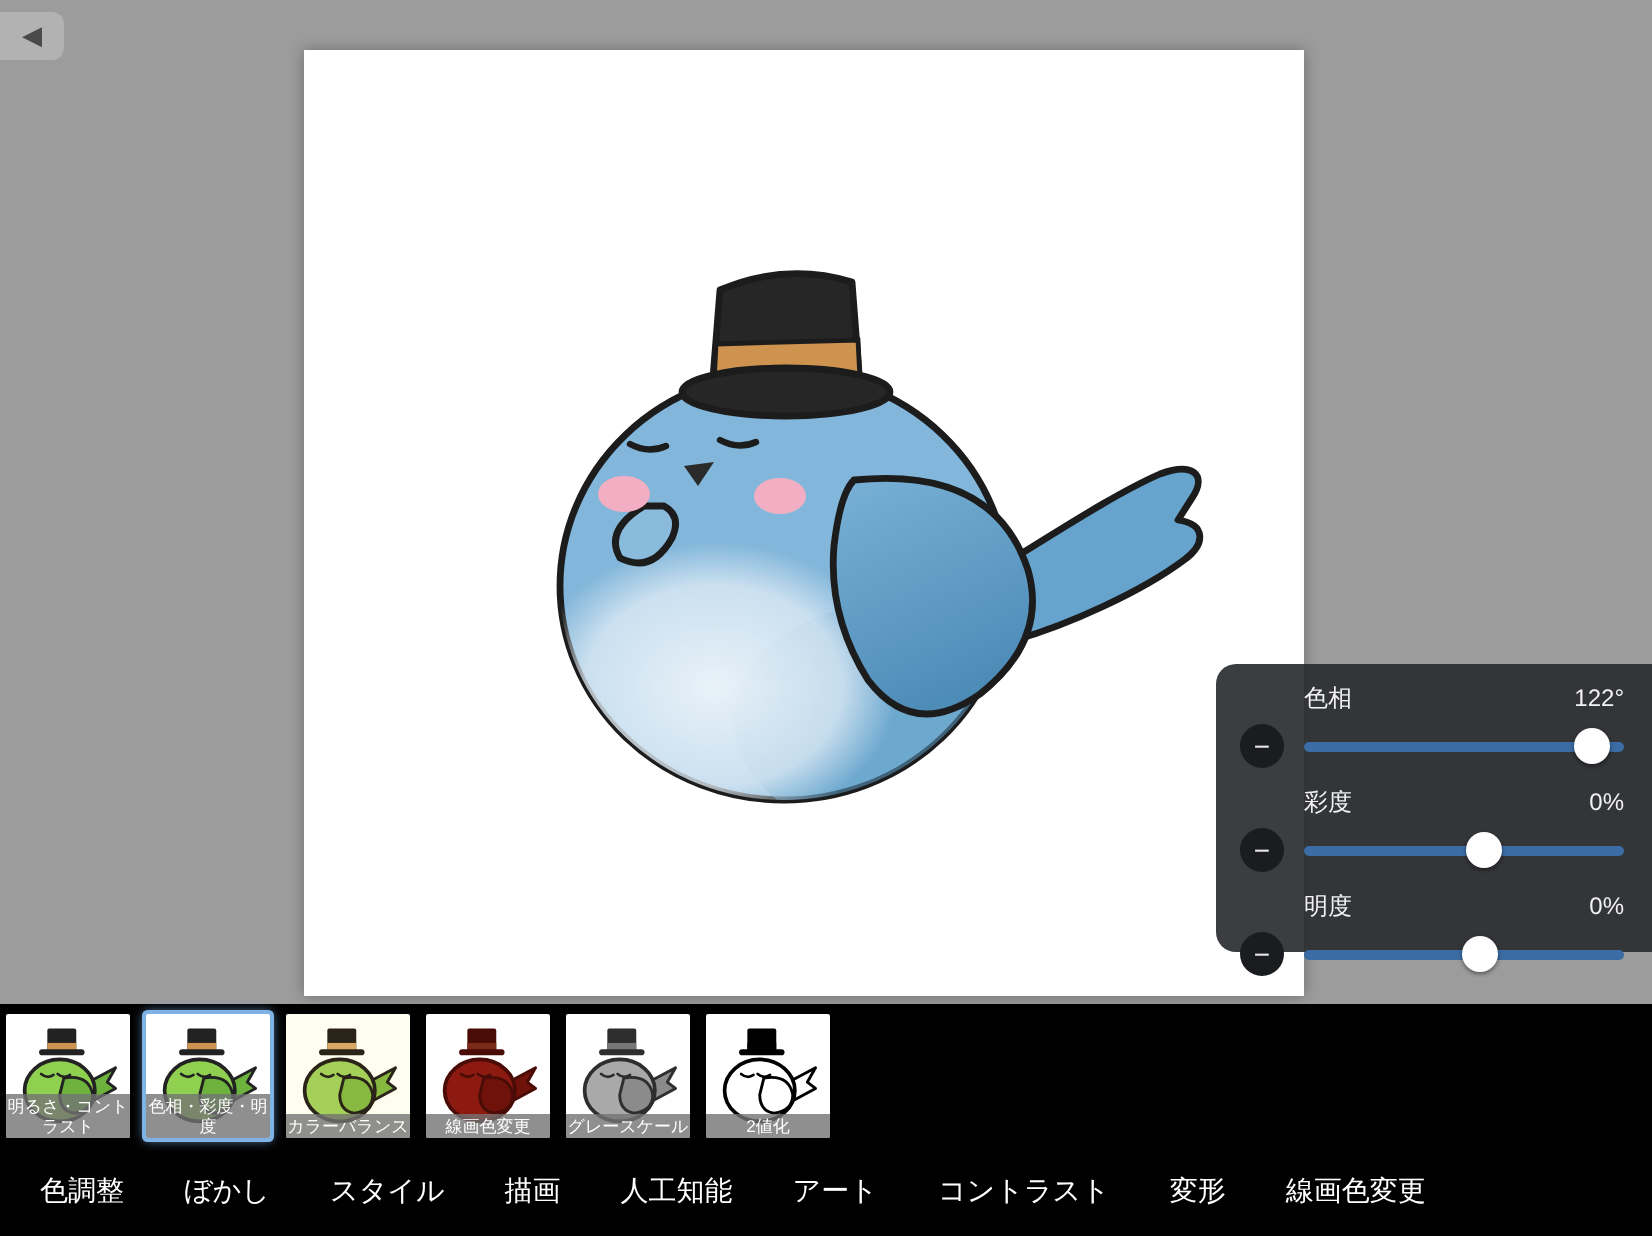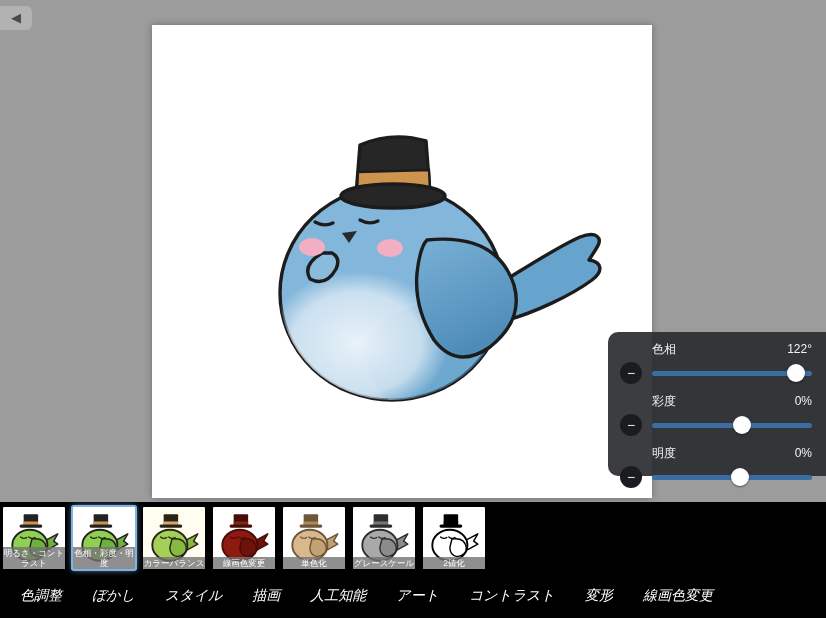--- a/index.html
+++ b/index.html
@@ -78,21 +78,21 @@
     position:absolute; left:0; right:0; bottom:0;
     background:rgba(115,115,115,0.80);
     color:#fff; font-size:8.5px; line-height:10px; text-align:center;
     padding:1px 0; word-break:break-all;
   }
 
   .menu-bar {
     display:flex; align-items:center; gap:30px;
     height:45px; padding-left:20px;
   }
-  .menu-item { color:#ffffff; font-size:14px; cursor:pointer; white-space:nowrap;font-style:italic; }
+  .menu-item { color:#ffffff; font-size:14px; cursor:pointer; white-space:nowrap; }
 </style>
 </head>
 <body>
 
 <div class="screen">
 
   <button class="back-btn">◀</button>
 
   <div class="art-canvas">
     <svg viewBox="0 0 500 473">
@@ -198,26 +198,20 @@
             <use href="#mini-bird"></use>
           </svg>
       <div class="thumb-label">カラーバランス</div>
     </div>
         <div class="thumb-item" style="--bg: #ffffff; --body: #8c1a10; --wing: #6e120a; --hat: #4a0c06; --band: #7a2a18; --line: #4a0c06;">
       <svg>
             <use href="#mini-bird"></use>
           </svg>
       <div class="thumb-label">線画色変更</div>
     </div>
-        <div class="thumb-item" style="--bg: #ffffff; --body: #d8b98e; --wing: #c2a273; --hat: #6e5638; --band: #b08a56; --line: #6e5638;">
-      <svg>
-            <use href="#mini-bird"></use>
-          </svg>
-      <div class="thumb-label">単色化</div>
-    </div>
         <div class="thumb-item" style="--bg: #ffffff; --body: #a9a9a9; --wing: #8b8b8b; --hat: #2e2e2e; --band: #777777; --line: #2e2e2e;">
       <svg>
             <use href="#mini-bird"></use>
           </svg>
       <div class="thumb-label">グレースケール</div>
     </div>
         <div class="thumb-item" style="--bg: #ffffff; --body: #ffffff; --wing: #ffffff; --hat: #000000; --band: #000000; --line: #000000;">
       <svg>
             <use href="#mini-bird"></use>
           </svg>

